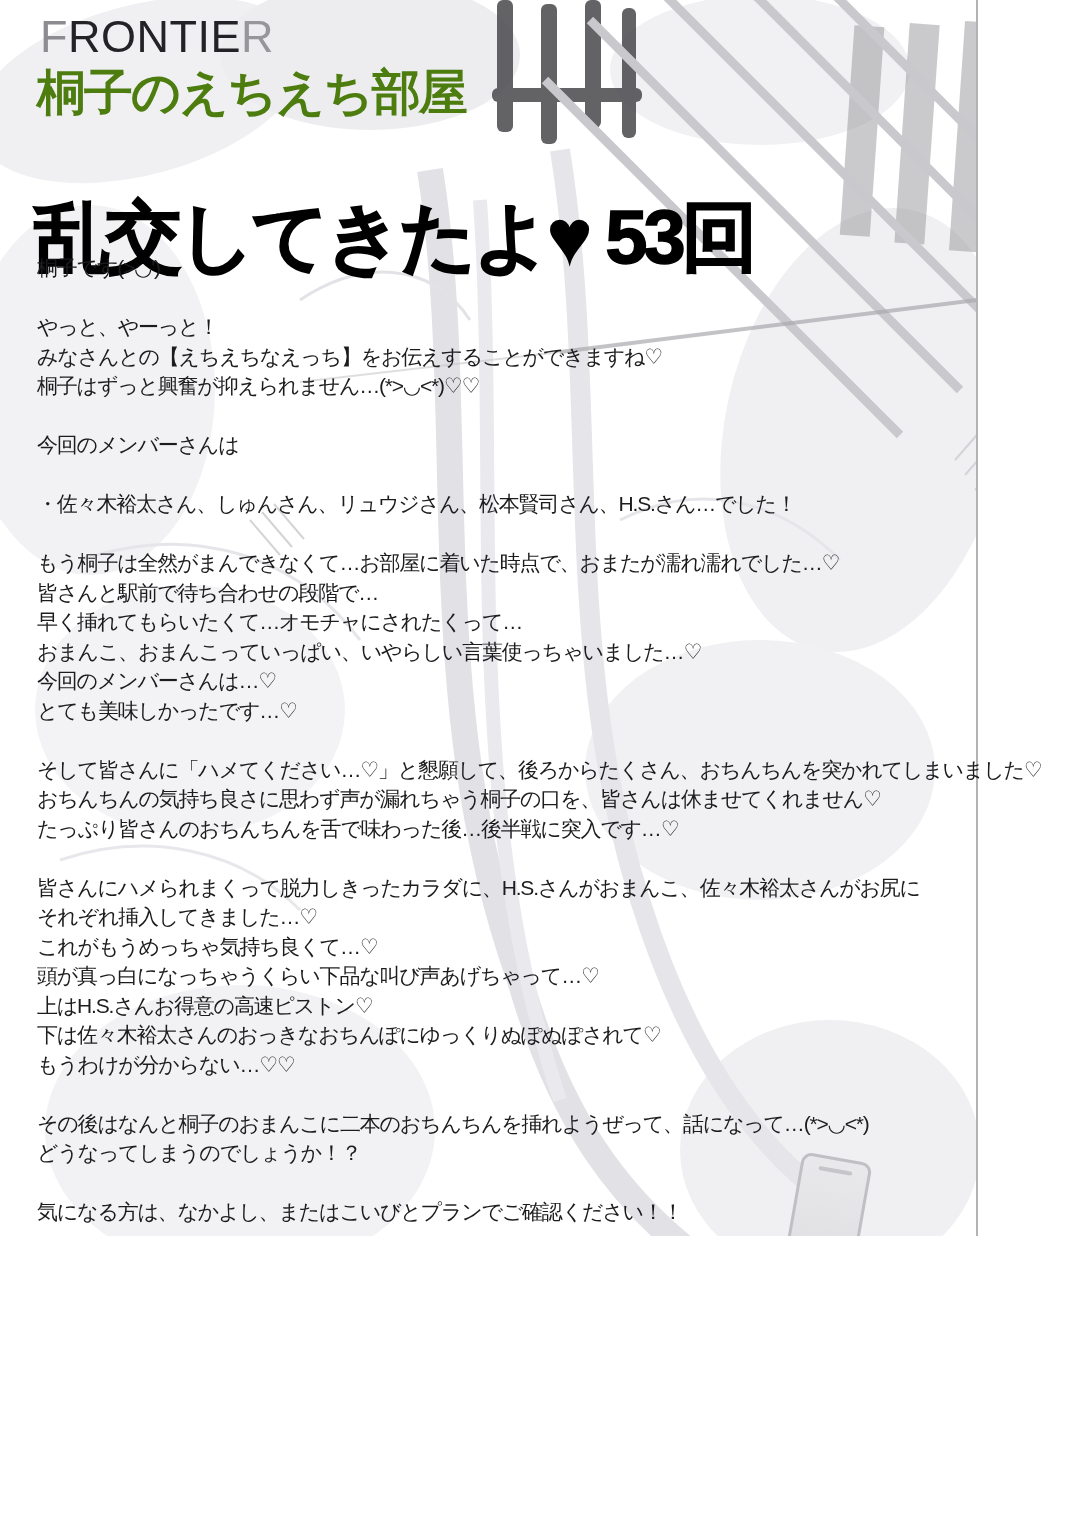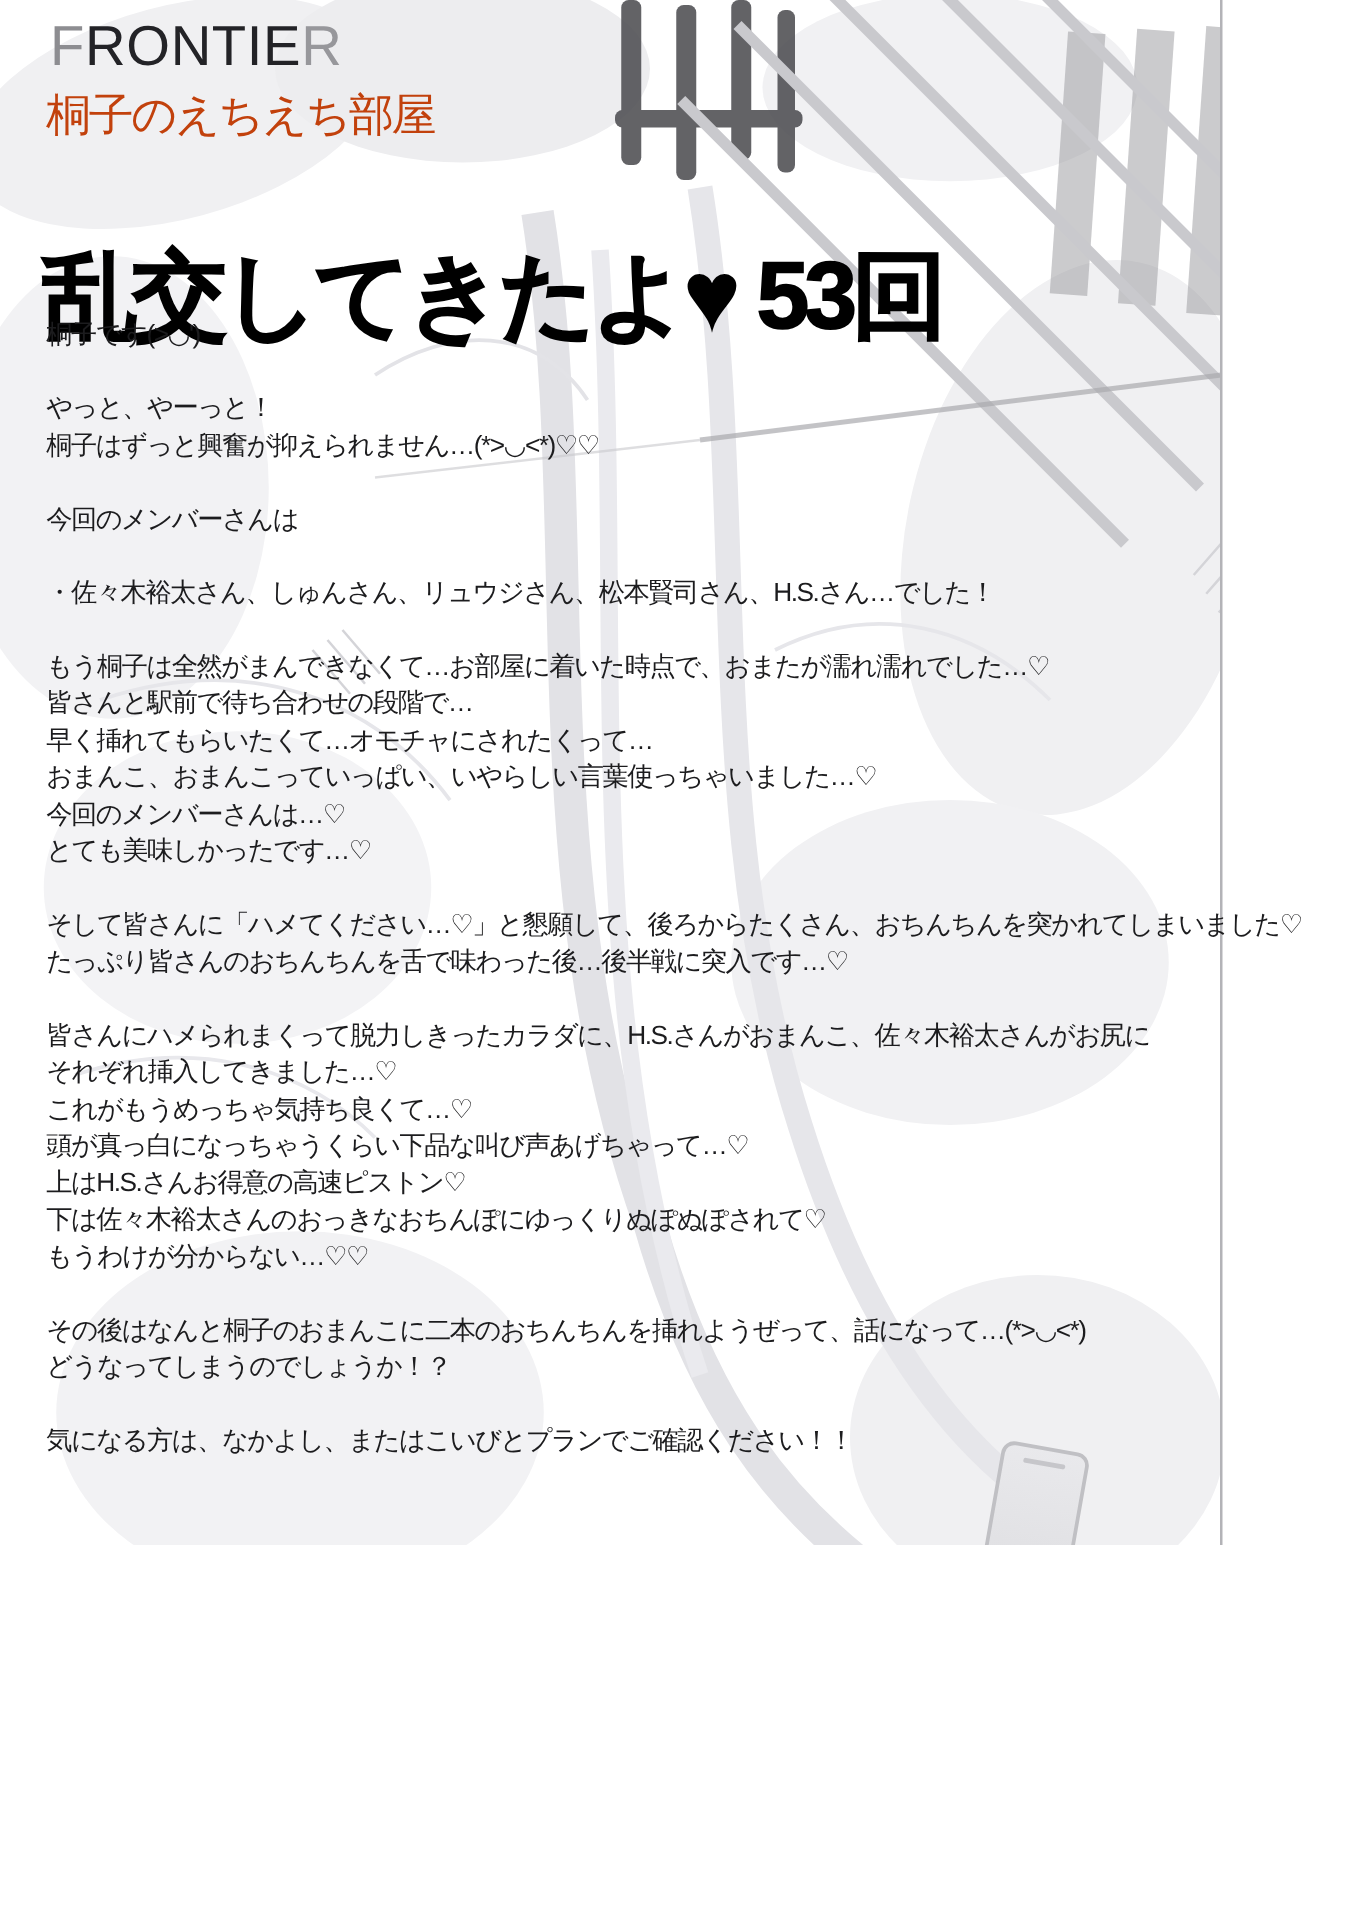--- a/index.html
+++ b/index.html
@@ -17,22 +17,22 @@
     position:absolute;left:40px;top:12px;
     font-size:45px;line-height:50px;font-weight:400;
     letter-spacing:0.5px;white-space:nowrap;
   }
   .logo .lt1{color:#8d8d91;}
   .logo .lt2{color:#232327;}
   .logo .lt3{color:#97979b;}
 
   .subtitle{
     position:absolute;left:37px;top:62px;
-    font-size:36px;line-height:60px;letter-spacing:-2px;
-    color:#c2410c;white-space:nowrap;
+    font-size:49px;line-height:60px;letter-spacing:-2px;
+    color:#4d7c0f;white-space:nowrap;font-weight:bold;
   }
   .title{
     position:absolute;left:34px;top:140px;
     font-size:76px;line-height:92px;letter-spacing:-4px;
     font-weight:900;color:#000000;white-space:nowrap;
     -webkit-text-stroke:1.5px #000;
   }
   .article{
     position:absolute;left:37px;top:253px;width:925px;
     color:#1c1c1e;
@@ -149,38 +149,40 @@
     <div class="subtitle">桐子のえちえち部屋</div>
 
     <h1 class="title">乱交してきたよ♥ 53回</h1>
 
     <div class="article">
       <p>
         <span class="line" style="display:block">桐子です(&gt;◡')</span>
       </p>
       <p>
         <span class="line" style="display:block">やっと、やーっと！</span>
+        <span class="line" style="display:block">みなさんとの【えちえちなえっち】をお伝えすることができますね♡</span>
         <span class="line" style="display:block">桐子はずっと興奮が抑えられません…(*&gt;◡&lt;*)♡♡</span>
       </p>
       <p>
         <span class="line" style="display:block">今回のメンバーさんは</span>
       </p>
       <p>
         <span class="line" style="display:block">・佐々木裕太さん、しゅんさん、リュウジさん、松本賢司さん、H.S.さん…でした！</span>
       </p>
       <p>
         <span class="line" style="display:block">もう桐子は全然がまんできなくて…お部屋に着いた時点で、おまたが濡れ濡れでした…♡</span>
         <span class="line" style="display:block">皆さんと駅前で待ち合わせの段階で…</span>
         <span class="line" style="display:block">早く挿れてもらいたくて…オモチャにされたくって…</span>
         <span class="line" style="display:block">おまんこ、おまんこっていっぱい、いやらしい言葉使っちゃいました…♡</span>
         <span class="line" style="display:block">今回のメンバーさんは…♡</span>
         <span class="line" style="display:block">とても美味しかったです…♡</span>
       </p>
       <p>
         <span class="line" style="display:block">そして皆さんに「ハメてください…♡」と懇願して、後ろからたくさん、おちんちんを突かれてしまいました♡</span>
+        <span class="line" style="display:block">おちんちんの気持ち良さに思わず声が漏れちゃう桐子の口を、皆さんは休ませてくれません♡</span>
         <span class="line" style="display:block">たっぷり皆さんのおちんちんを舌で味わった後…後半戦に突入です…♡</span>
       </p>
       <p>
         <span class="line" style="display:block">皆さんにハメられまくって脱力しきったカラダに、H.S.さんがおまんこ、佐々木裕太さんがお尻に</span>
         <span class="line" style="display:block">それぞれ挿入してきました…♡</span>
         <span class="line" style="display:block">これがもうめっちゃ気持ち良くて…♡</span>
         <span class="line" style="display:block">頭が真っ白になっちゃうくらい下品な叫び声あげちゃって…♡</span>
         <span class="line" style="display:block">上はH.S.さんお得意の高速ピストン♡</span>
         <span class="line" style="display:block">下は佐々木裕太さんのおっきなおちんぽにゆっくりぬぽぬぽされて♡</span>
         <span class="line" style="display:block">もうわけが分からない…♡♡</span>

